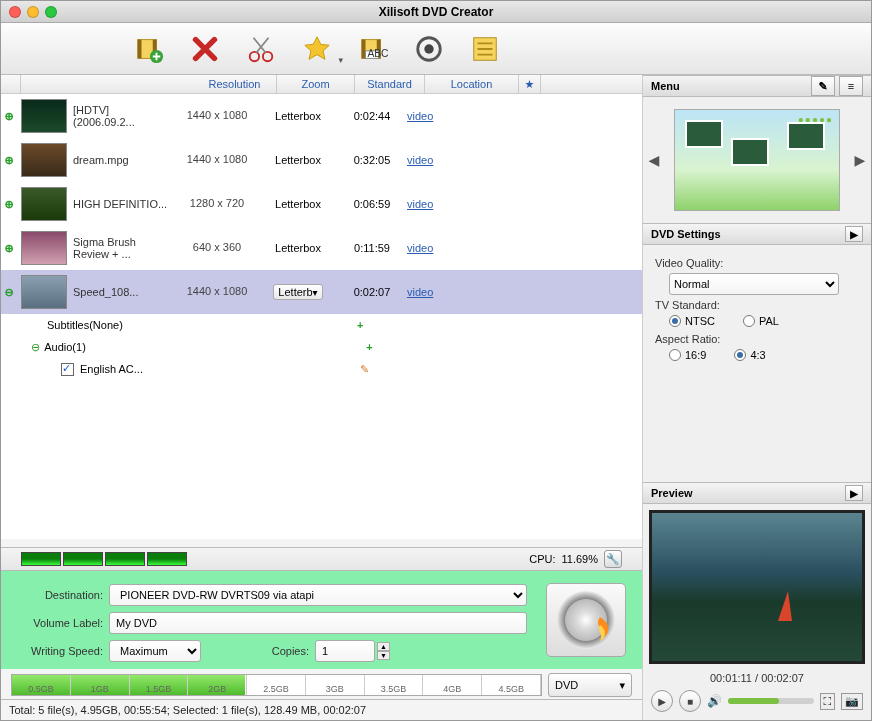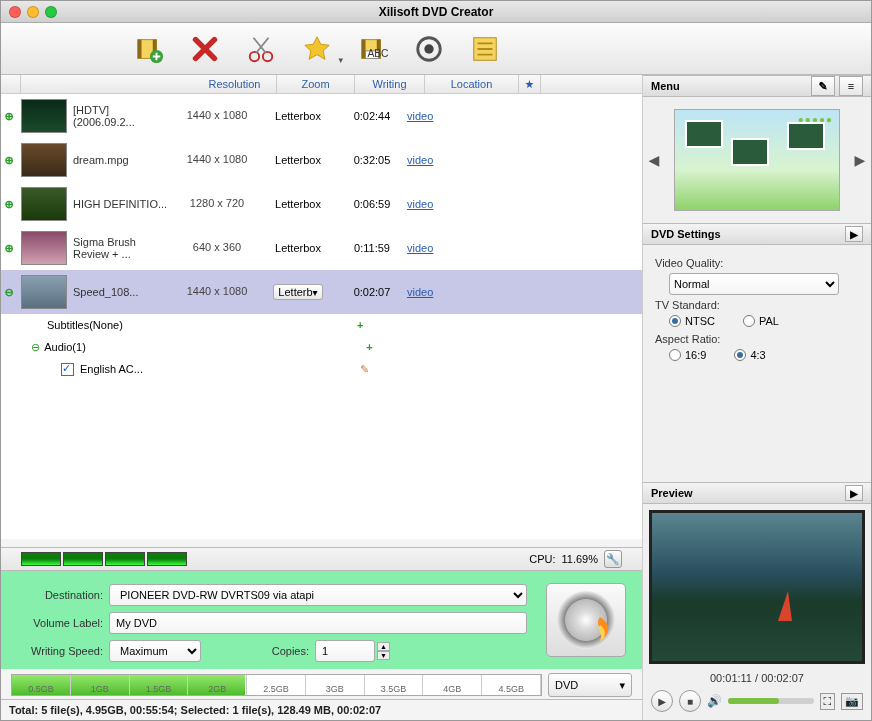--- a/index.html
+++ b/index.html
@@ -48,21 +48,21 @@
 .drow select, .drow input[type=text] { height: 22px; border: 1px solid #aaa; border-radius: 3px; padding: 0 6px; background: linear-gradient(#fff,#f4f4f4); }
 .drow .wide { width: 418px; }
 .burn { width: 80px; height: 74px; border: 1px solid #aaa; border-radius: 5px; background: linear-gradient(#fafafa,#ddd); display:flex; align-items:center; justify-content:center; }
 .disc { width: 58px; height: 58px; border-radius: 50%; background: radial-gradient(circle,#fff 0,#ddd 20%,#bbb 50%,#888 52%,#e8e8e8 70%); position:relative; }
 .flame { position:absolute; right:2px; bottom:0; width:26px; height:32px; }
 .capacity { display: flex; align-items: center; padding: 4px 10px 2px; gap: 6px; }
 .cap-bar { flex: 1; height: 22px; border: 1px solid #aaa; display: flex; position: relative; background:#fff; }
 .cap-seg { flex: 1; border-right: 1px solid #ccc; font-size: 9px; color: #666; display:flex; align-items:flex-end; justify-content:center; padding-bottom:1px; position:relative; }
 .cap-fill { position:absolute; top:0; bottom:0; left:0; background: linear-gradient(#93e86a,#4fbb2e); }
 .dvd-dd { width: 84px; height: 24px; border: 1px solid #aaa; border-radius: 3px; background: linear-gradient(#fff,#e8e8e8); display:flex; align-items:center; justify-content:space-between; padding:0 6px; }
-.status { border-top: 1px solid #bbb; padding: 4px 8px; font-size: 11px; color: #222; font-weight: bold; }
+.status { border-top: 1px solid #bbb; padding: 4px 8px; font-size: 11px; color: #222; }
 
 .sec-head { height: 22px; background: linear-gradient(#f4f4f4,#dcdcdc); border-top:1px solid #bbb; border-bottom:1px solid #bbb; display:flex; align-items:center; justify-content:space-between; padding:0 8px; font-weight:bold; }
 .sec-head .sq { width:18px; height:16px; border:1px solid #aaa; background:linear-gradient(#fff,#e6e6e6); display:flex; align-items:center; justify-content:center; font-size:10px; }
 .menu-area { height: 126px; display:flex; align-items:center; justify-content:space-between; padding:0 4px; }
 .menu-thumb { width: 166px; height: 102px; border: 1px solid #aaa; background: linear-gradient(#bde5f5,#d8f3cf 60%,#8fd26a); position:relative; }
 .menu-thumb .mini { position:absolute; border:2px solid #fff; background:#2a5b3a; }
 .mini.a { width:38px; height:28px; top:10px; left:10px; }
 .mini.b { width:38px; height:28px; top:28px; left:56px; }
 .mini.c { width:38px; height:28px; top:12px; right:14px; }
 .mini-dots { position:absolute; top:4px; right:6px; color:#7fc24a; letter-spacing:1px; font-size:10px; }
@@ -150,21 +150,21 @@
       </div>
   </div>
 
   <div class="body">
     <div class="left">
       <div class="table-head">
         <div class="th" style="width:20px"></div>
         <div class="th title">Title</div>
         <div class="th res">Resolution</div>
         <div class="th zoom">Zoom</div>
-        <div class="th dur">Writing</div>
+        <div class="th dur">Standard</div>
         <div class="th loc">Location</div>
         <div class="th star">★</div>
       </div>
       <div class="rows">
         <div class="row">
           <div class="plus">⊕</div>
           <div class="thumb" style="background:linear-gradient(#0a2a1a,#1a4a2a)"></div>
           <div class="tcell">[HDTV] (2006.09.2...</div>
           <div class="rcell">1440 x 1080</div>
           <div class="zcell">Letterbox</div>

